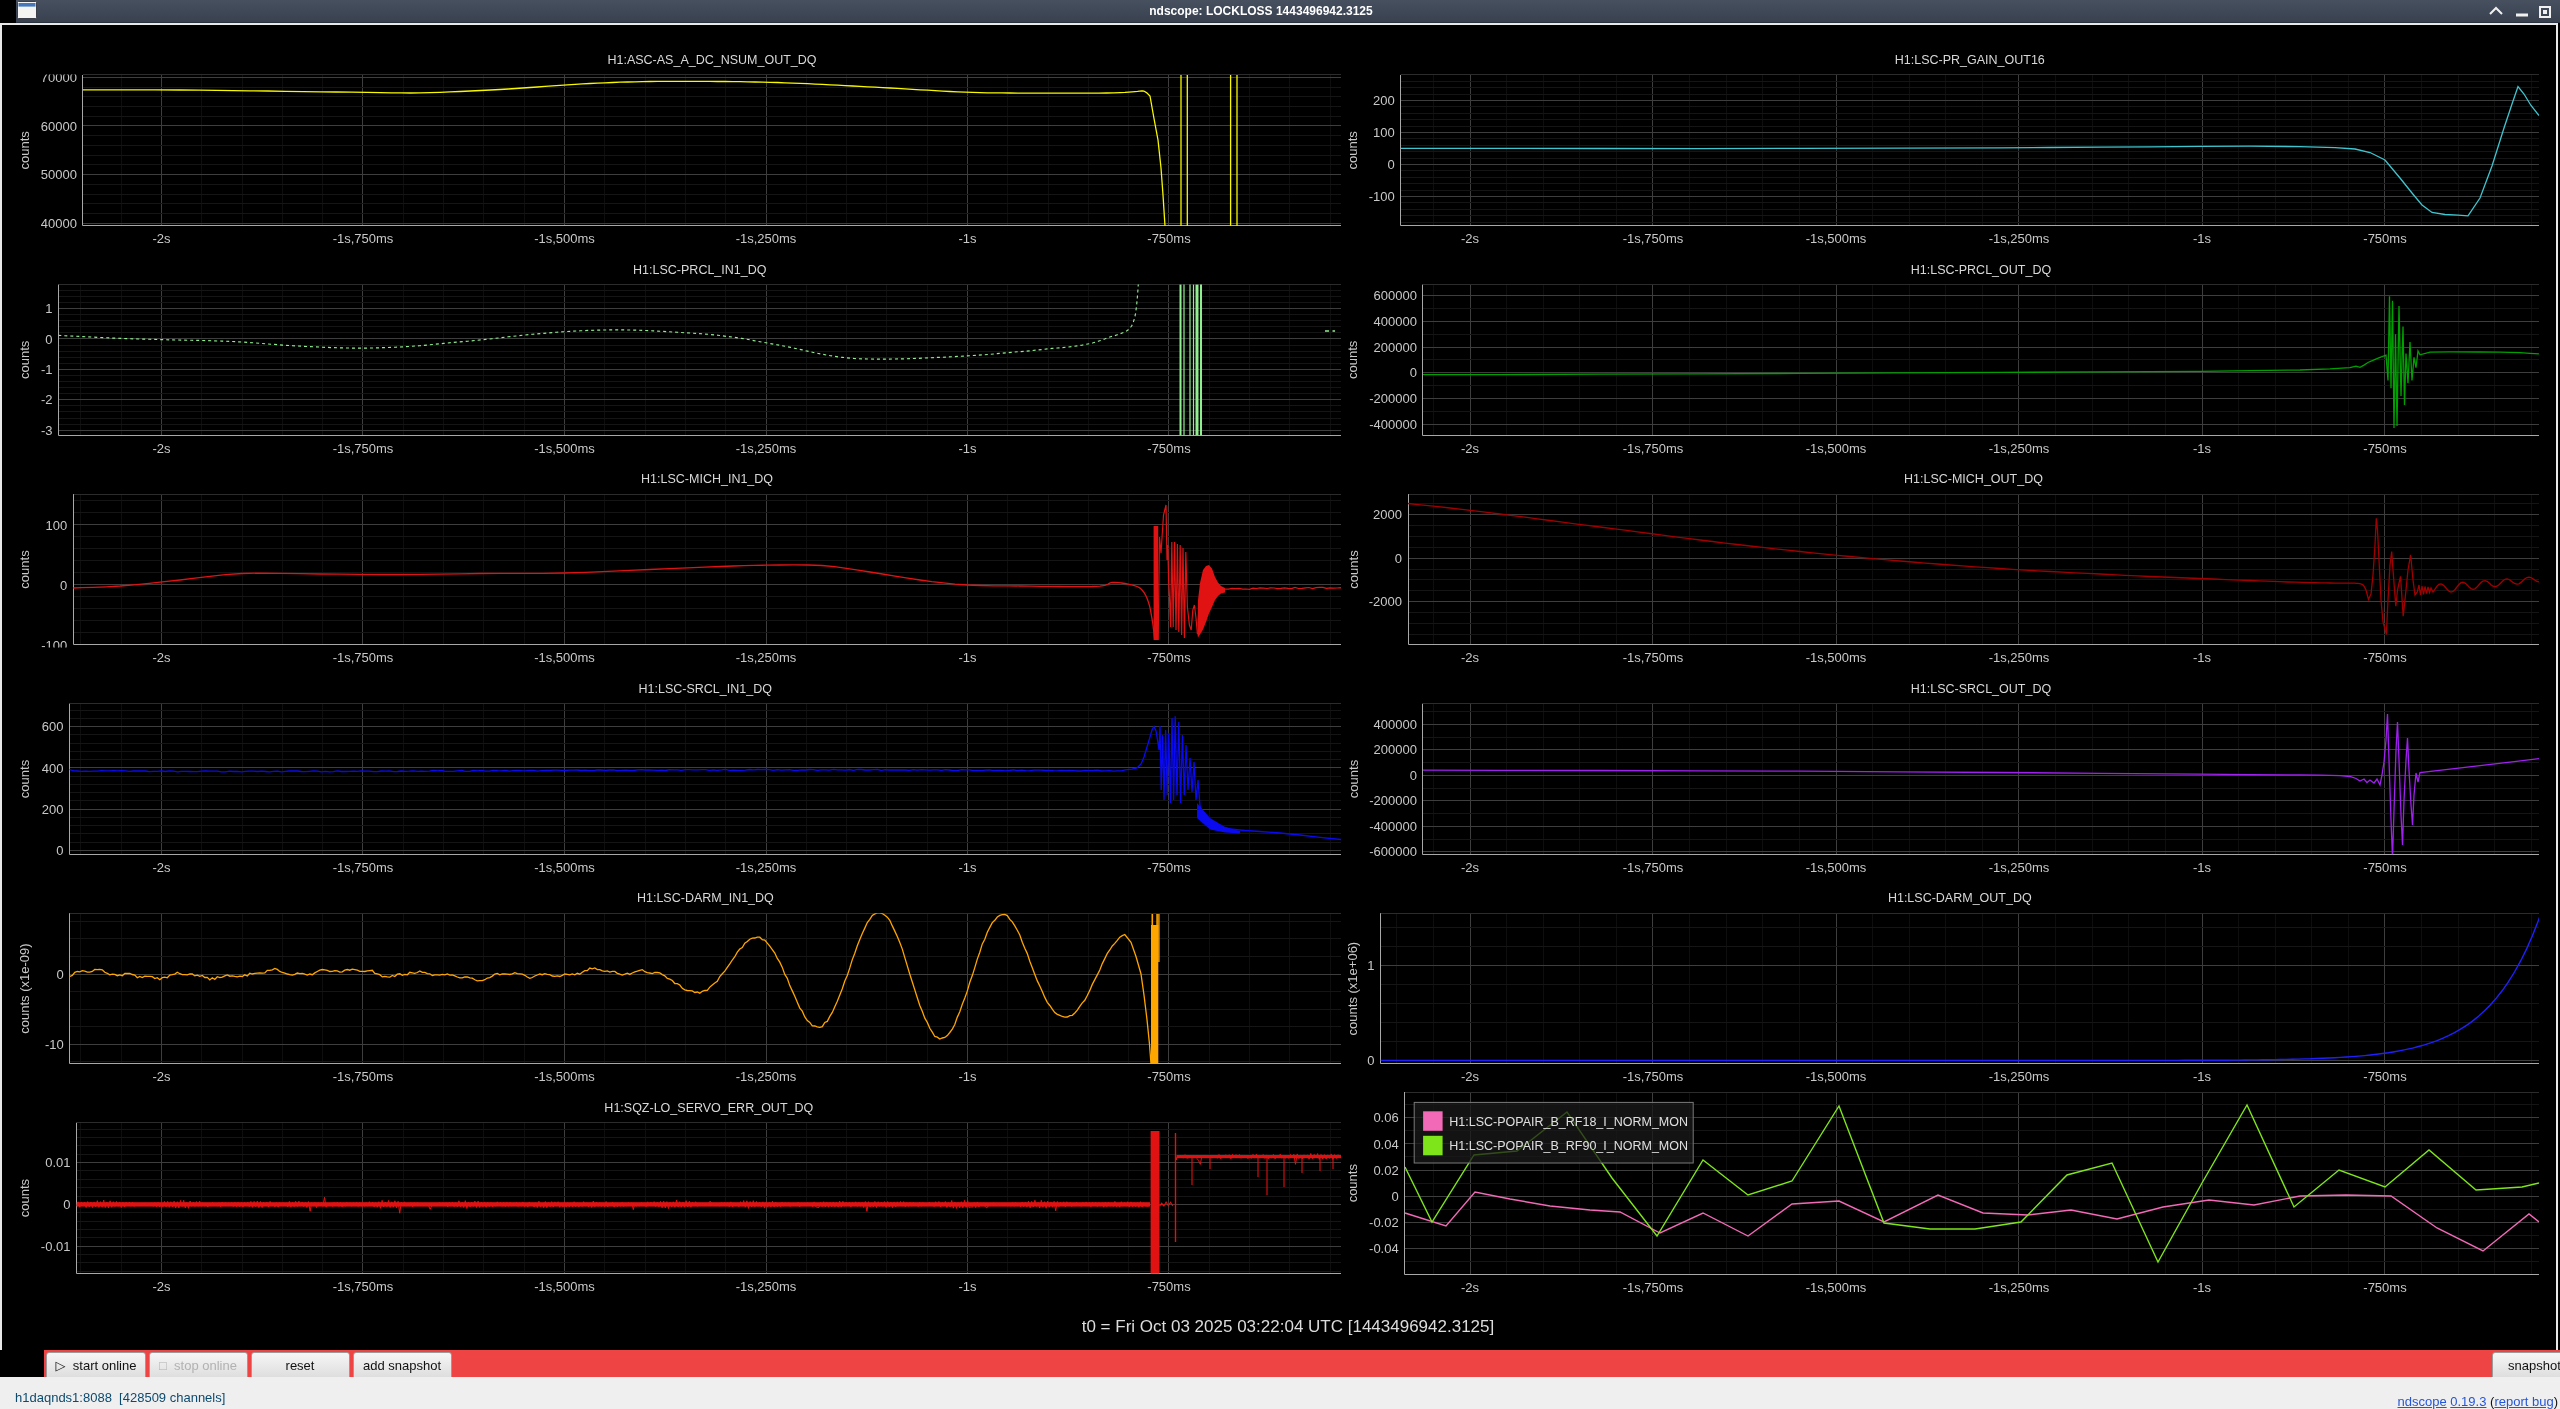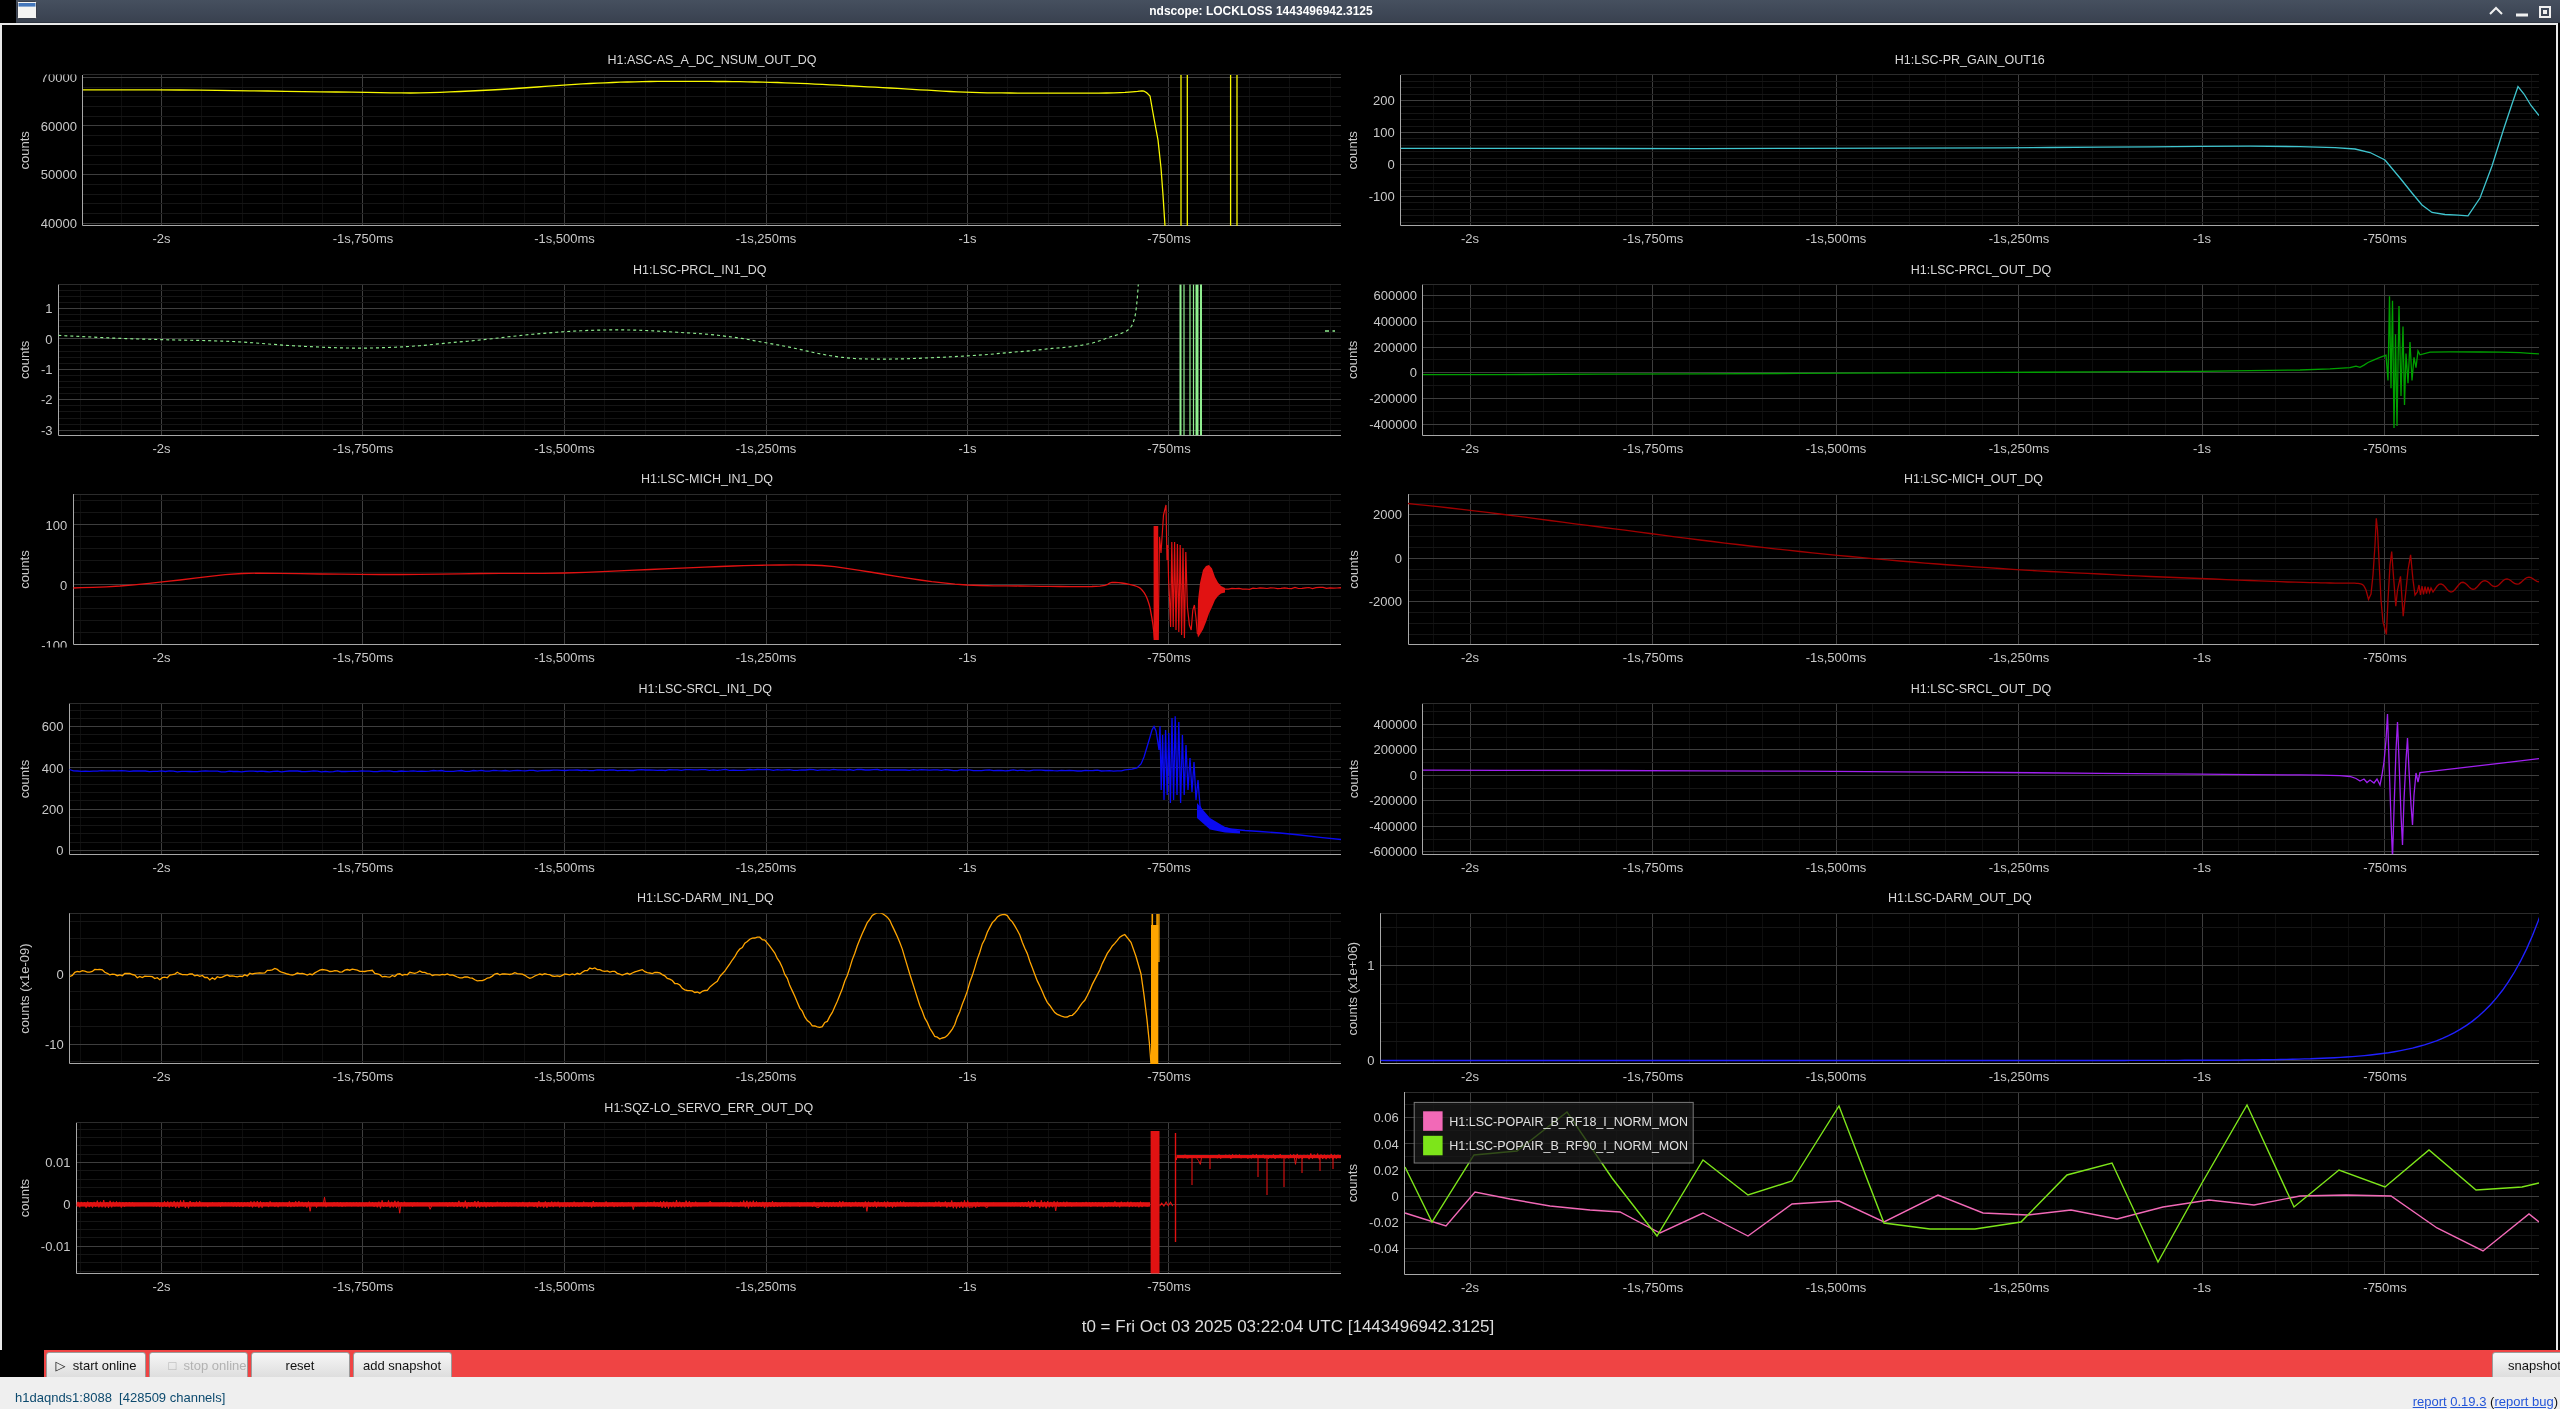--- a/index.html
+++ b/index.html
@@ -9,21 +9,21 @@
 #titletext { position:absolute; left:0; top:0; width:2490px; text-align:center; line-height:23px;
   color:#fff; font-size:12px; font-weight:bold; }
 #wborder-top { position:absolute; left:0; top:23px; width:2558px; height:2px; background:#e8e8e8; z-index:4; }
 #wborder-left { position:absolute; left:0; top:23px; width:2px; height:1327px; background:#e8e8e8; z-index:4; }
 #wborder-right { position:absolute; left:2555.5px; top:23px; width:2px; height:1327px; background:#e8e8e8; z-index:4; }
 #toolbar { position:absolute; left:0; top:1350px; width:2560px; height:27px; background:#ef4444; z-index:5;margin-left:44px; }
 #statusbar { position:absolute; left:0; top:1377px; width:2560px; height:32px; background:#efefef; z-index:5; }
 .btn { position:absolute; top:2px; height:27.5px; background:linear-gradient(#f6f6f6,#dcdcdc);
   border:1px solid #9b9b9b; border-radius:3px; font-size:13px; color:#111;
   text-align:center; line-height:26px; z-index:7; }
-.btn.dis { color:#b2b2b2;text-align:right; }
+.btn.dis { color:#b2b2b2; }
 #snapbtn { left:2447.5px; width:86px; }
 #tri { position:absolute; left:2520px; top:3px; width:30px; height:22px; }
 #stext { position:absolute; left:15px; top:13px; font-size:13px; color:#0c4a6e; }
 #links { position:absolute; right:2px; top:17px; font-size:13px; color:#111; }
 #links a { color:#2456d8; text-decoration:underline; }
 </style></head>
 <body>
 <svg width="2560" height="1409" viewBox="0 0 2560 1409" style="position:absolute;left:0;top:0" font-family="Liberation Sans, sans-serif">
 <rect x="0" y="25" width="2560" height="1325" fill="#000"></rect>
 <g stroke-width="1">
@@ -994,13 +994,13 @@
   <div class="btn dis" style="left:104.5px;width:99px">□&nbsp; stop online</div>
   <div class="btn" style="left:206.5px;width:99px">reset</div>
   <div class="btn" style="left:308.5px;width:99px">add snapshot</div>
   <div class="btn" id="snapbtn">snapshot</div>
   <svg id="tri" viewBox="0 0 30 22">
       <polygon points="15,1 28,20 2,20" fill="#383838"></polygon>
     </svg>
 </div>
 <div id="statusbar">
   <div id="stext">h1daqnds1:8088&nbsp; [428509 channels]</div>
-  <div id="links"><a>report</a> <a>0.19.3</a> (<a>report bug</a>)</div>
+  <div id="links"><a>ndscope</a> <a>0.19.3</a> (<a>report bug</a>)</div>
 </div>
 </body></html>

